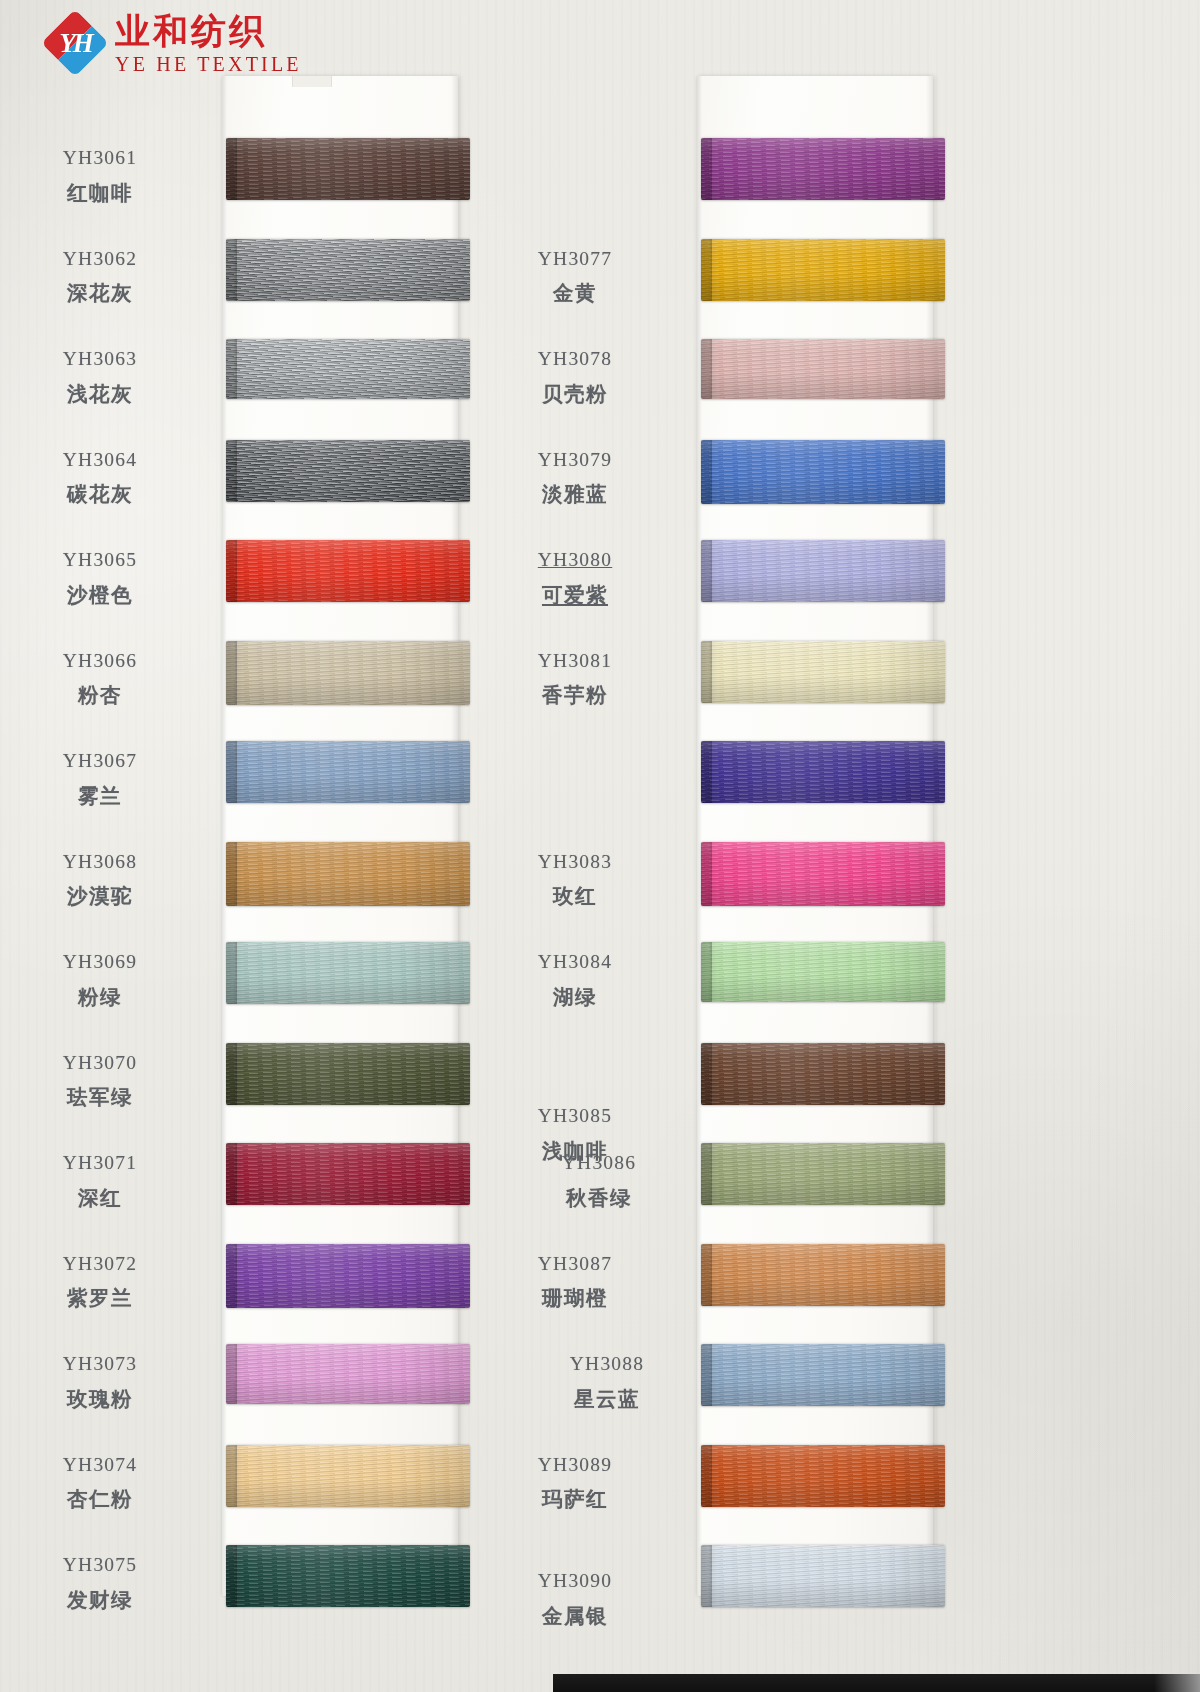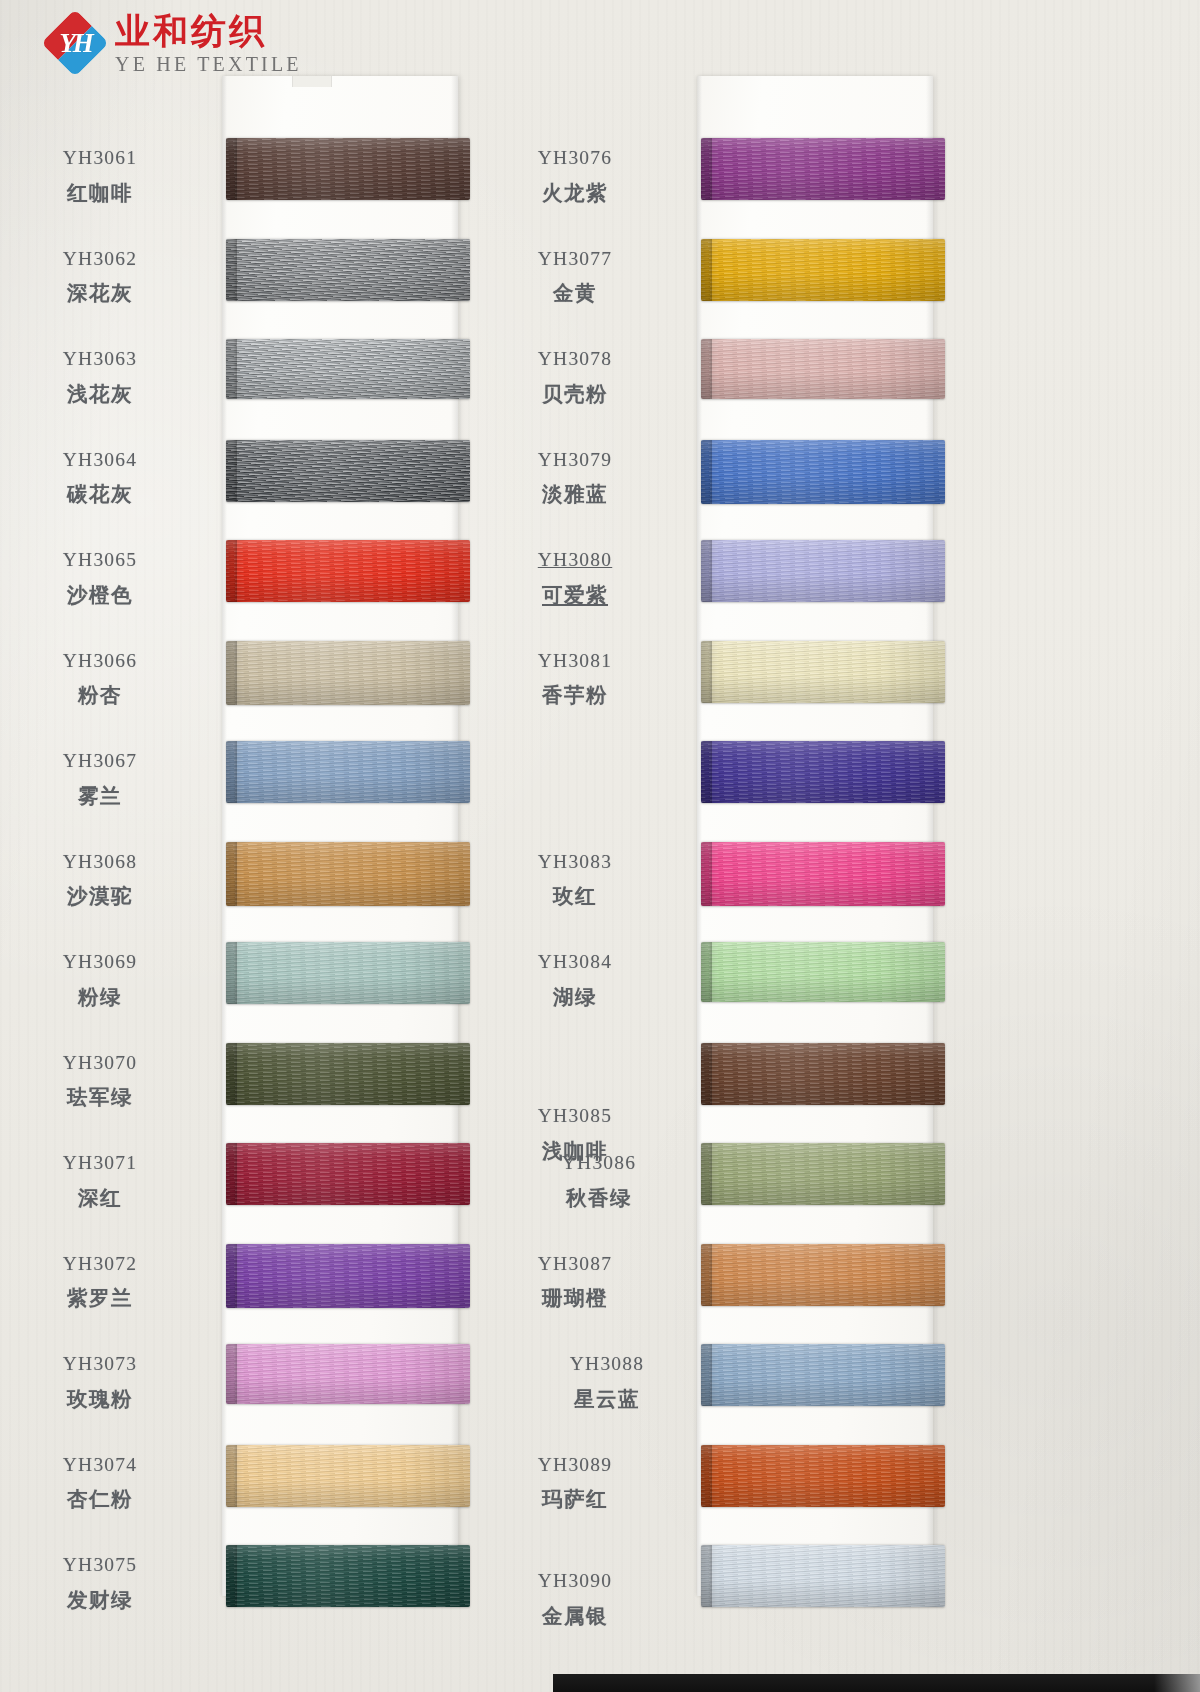--- a/index.html
+++ b/index.html
@@ -81,21 +81,21 @@
     font-family: "Liberation Serif", serif;
     font-weight: bold;
     font-size: 35px;
     color: #cf2026;
     letter-spacing: 3px;
     white-space: nowrap;
   }
   .logo-en {
     font-family: "Liberation Serif", serif;
     font-size: 20px;
-    color: #737373;
+    color: #b91c1c;
     letter-spacing: 3.2px;
     margin-top: 5px;
     white-space: nowrap;
   }
 
   
   .col {
     position: absolute;
     top: 76px;
     width: 250px;
@@ -391,24 +391,20 @@
     </div>
   </div>
 <div class="col col-right" id="col-1">
   <div class="board"></div>
 <div class="skein" style="top: 62px; height: 62px;">
       <div class="base" style="background: rgb(142, 58, 140);"></div>
       <div class="threads"></div>
       <div class="sheen"></div>
       <div class="cap"></div>
     </div>
-    <div class="label" style="top: 68px;">
-      <div class="code">YH3076</div>
-      <div class="name">火龙紫</div>
-    </div>
     <div class="skein" style="top: 162.5px; height: 62px;">
       <div class="base" style="background: rgb(229, 172, 16);"></div>
       <div class="threads"></div>
       <div class="sheen"></div>
       <div class="cap"></div>
     </div>
     <div class="label" style="top: 168.5px;">
       <div class="code">YH3077</div>
       <div class="name">金黄</div>
     </div>

